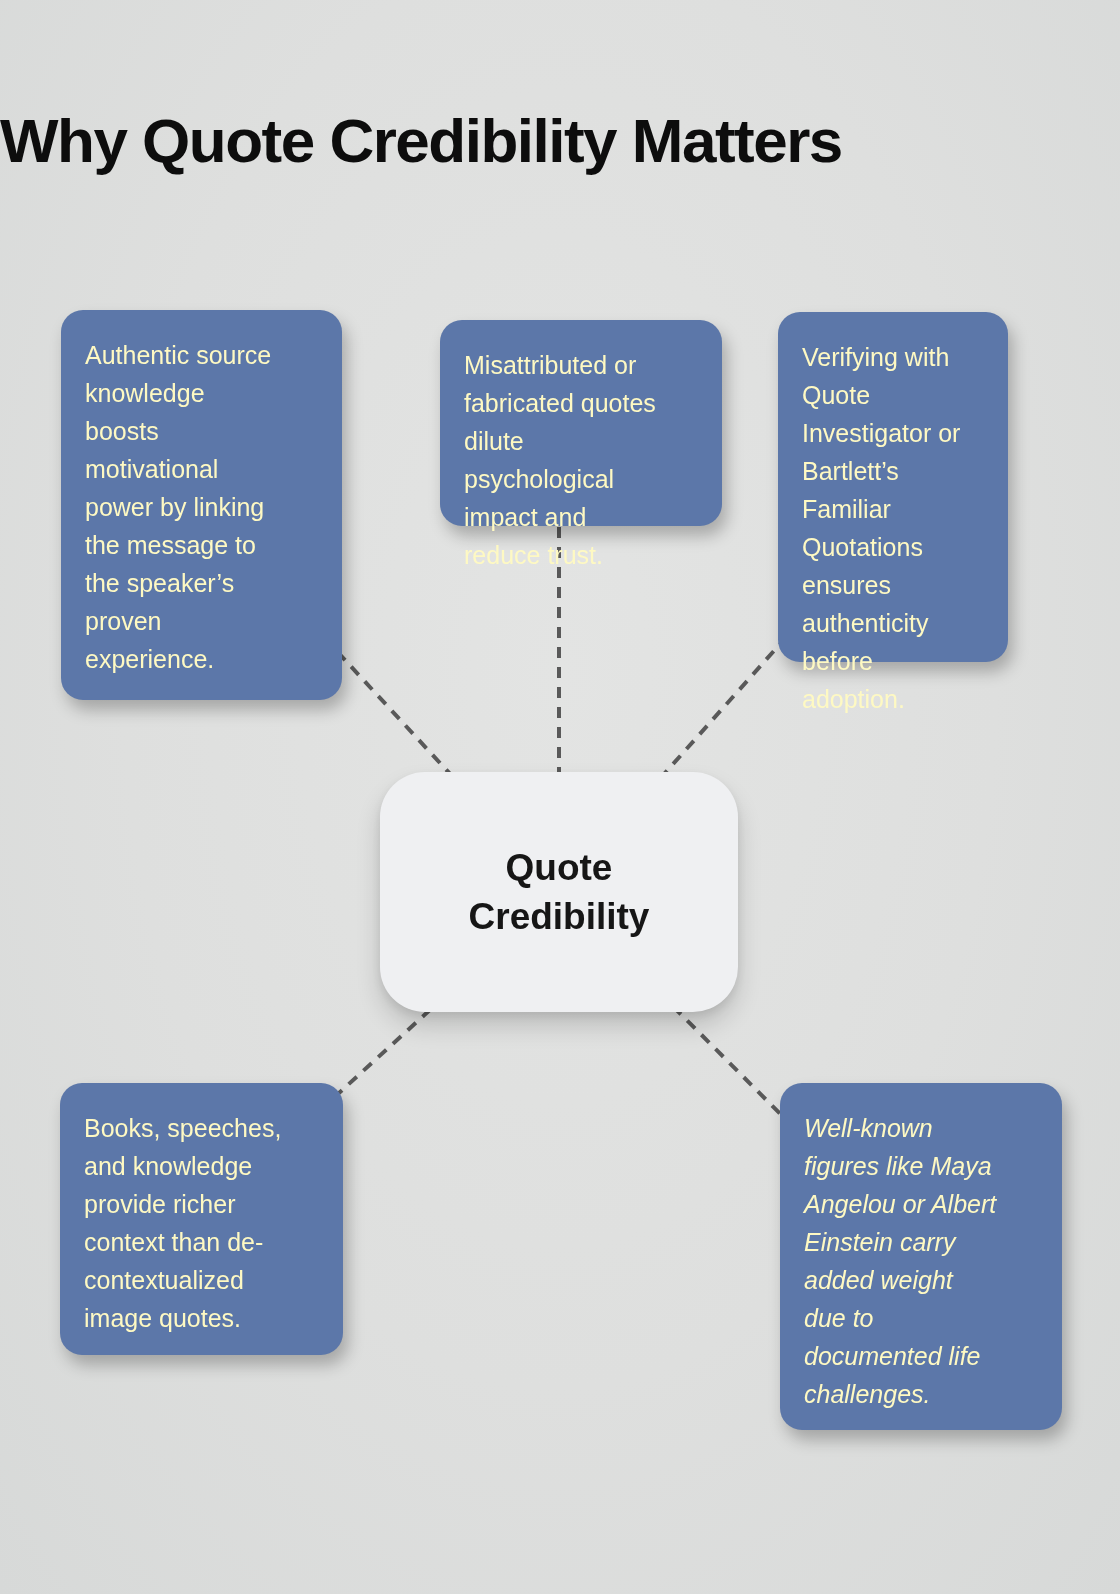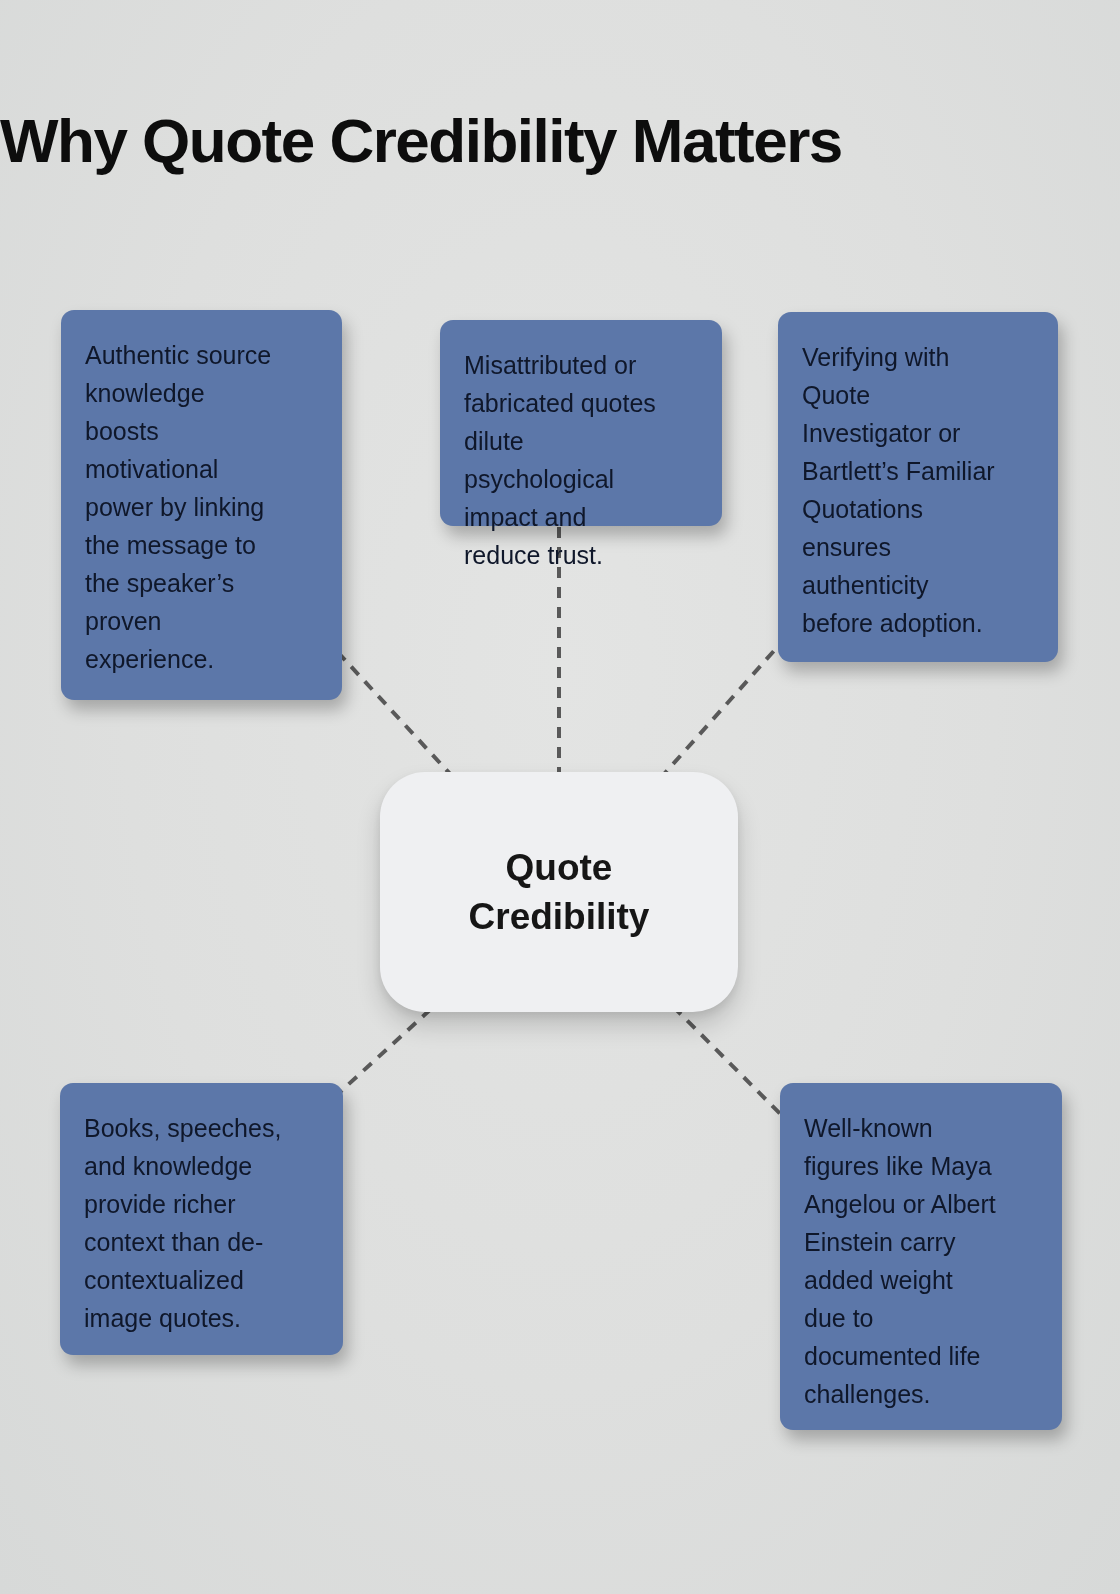--- a/index.html
+++ b/index.html
@@ -37,33 +37,33 @@
   }
   .connectors line {
     stroke: #595959;
     stroke-width: 4;
     stroke-dasharray: 11 9;
   }
   .node {
     position: absolute;
     box-sizing: border-box;
     background: #5c77a9;
-    border-radius: 13px;
-    color: #0f172a;
+    border-radius: 22px;
+    color: #fef9c3;
     font-size: 25px;
     line-height: 38px;
     padding: 26px 38px 20px 24px;
     white-space: pre-line;
     box-shadow: 5px 10px 16px rgba(0, 0, 0, 0.25);
   }
   .n1 { left: 61px;  top: 310px;  width: 281px; height: 390px; }
   .n2 { left: 418px; top: 320px;  width: 282px; height: 206px; margin-left: 22px; }
-  .n3 { left: 778px; top: 312px;  width: 280px; height: 350px; }
+  .n3 { left: 778px; top: 312px;  width: 230px; height: 350px; }
   .n4 { left: 60px;  top: 1083px; width: 283px; height: 272px; }
-  .n5 { left: 780px; top: 1083px; width: 282px; height: 347px; }
+  .n5 { left: 780px; top: 1083px; width: 282px; height: 347px; font-style: italic; }
   .center-node {
     position: absolute;
     left: 380px;
     top: 772px;
     width: 358px;
     height: 240px;
     box-sizing: border-box;
     background: #eff0f2;
     border-radius: 45px;
     display: flex;

